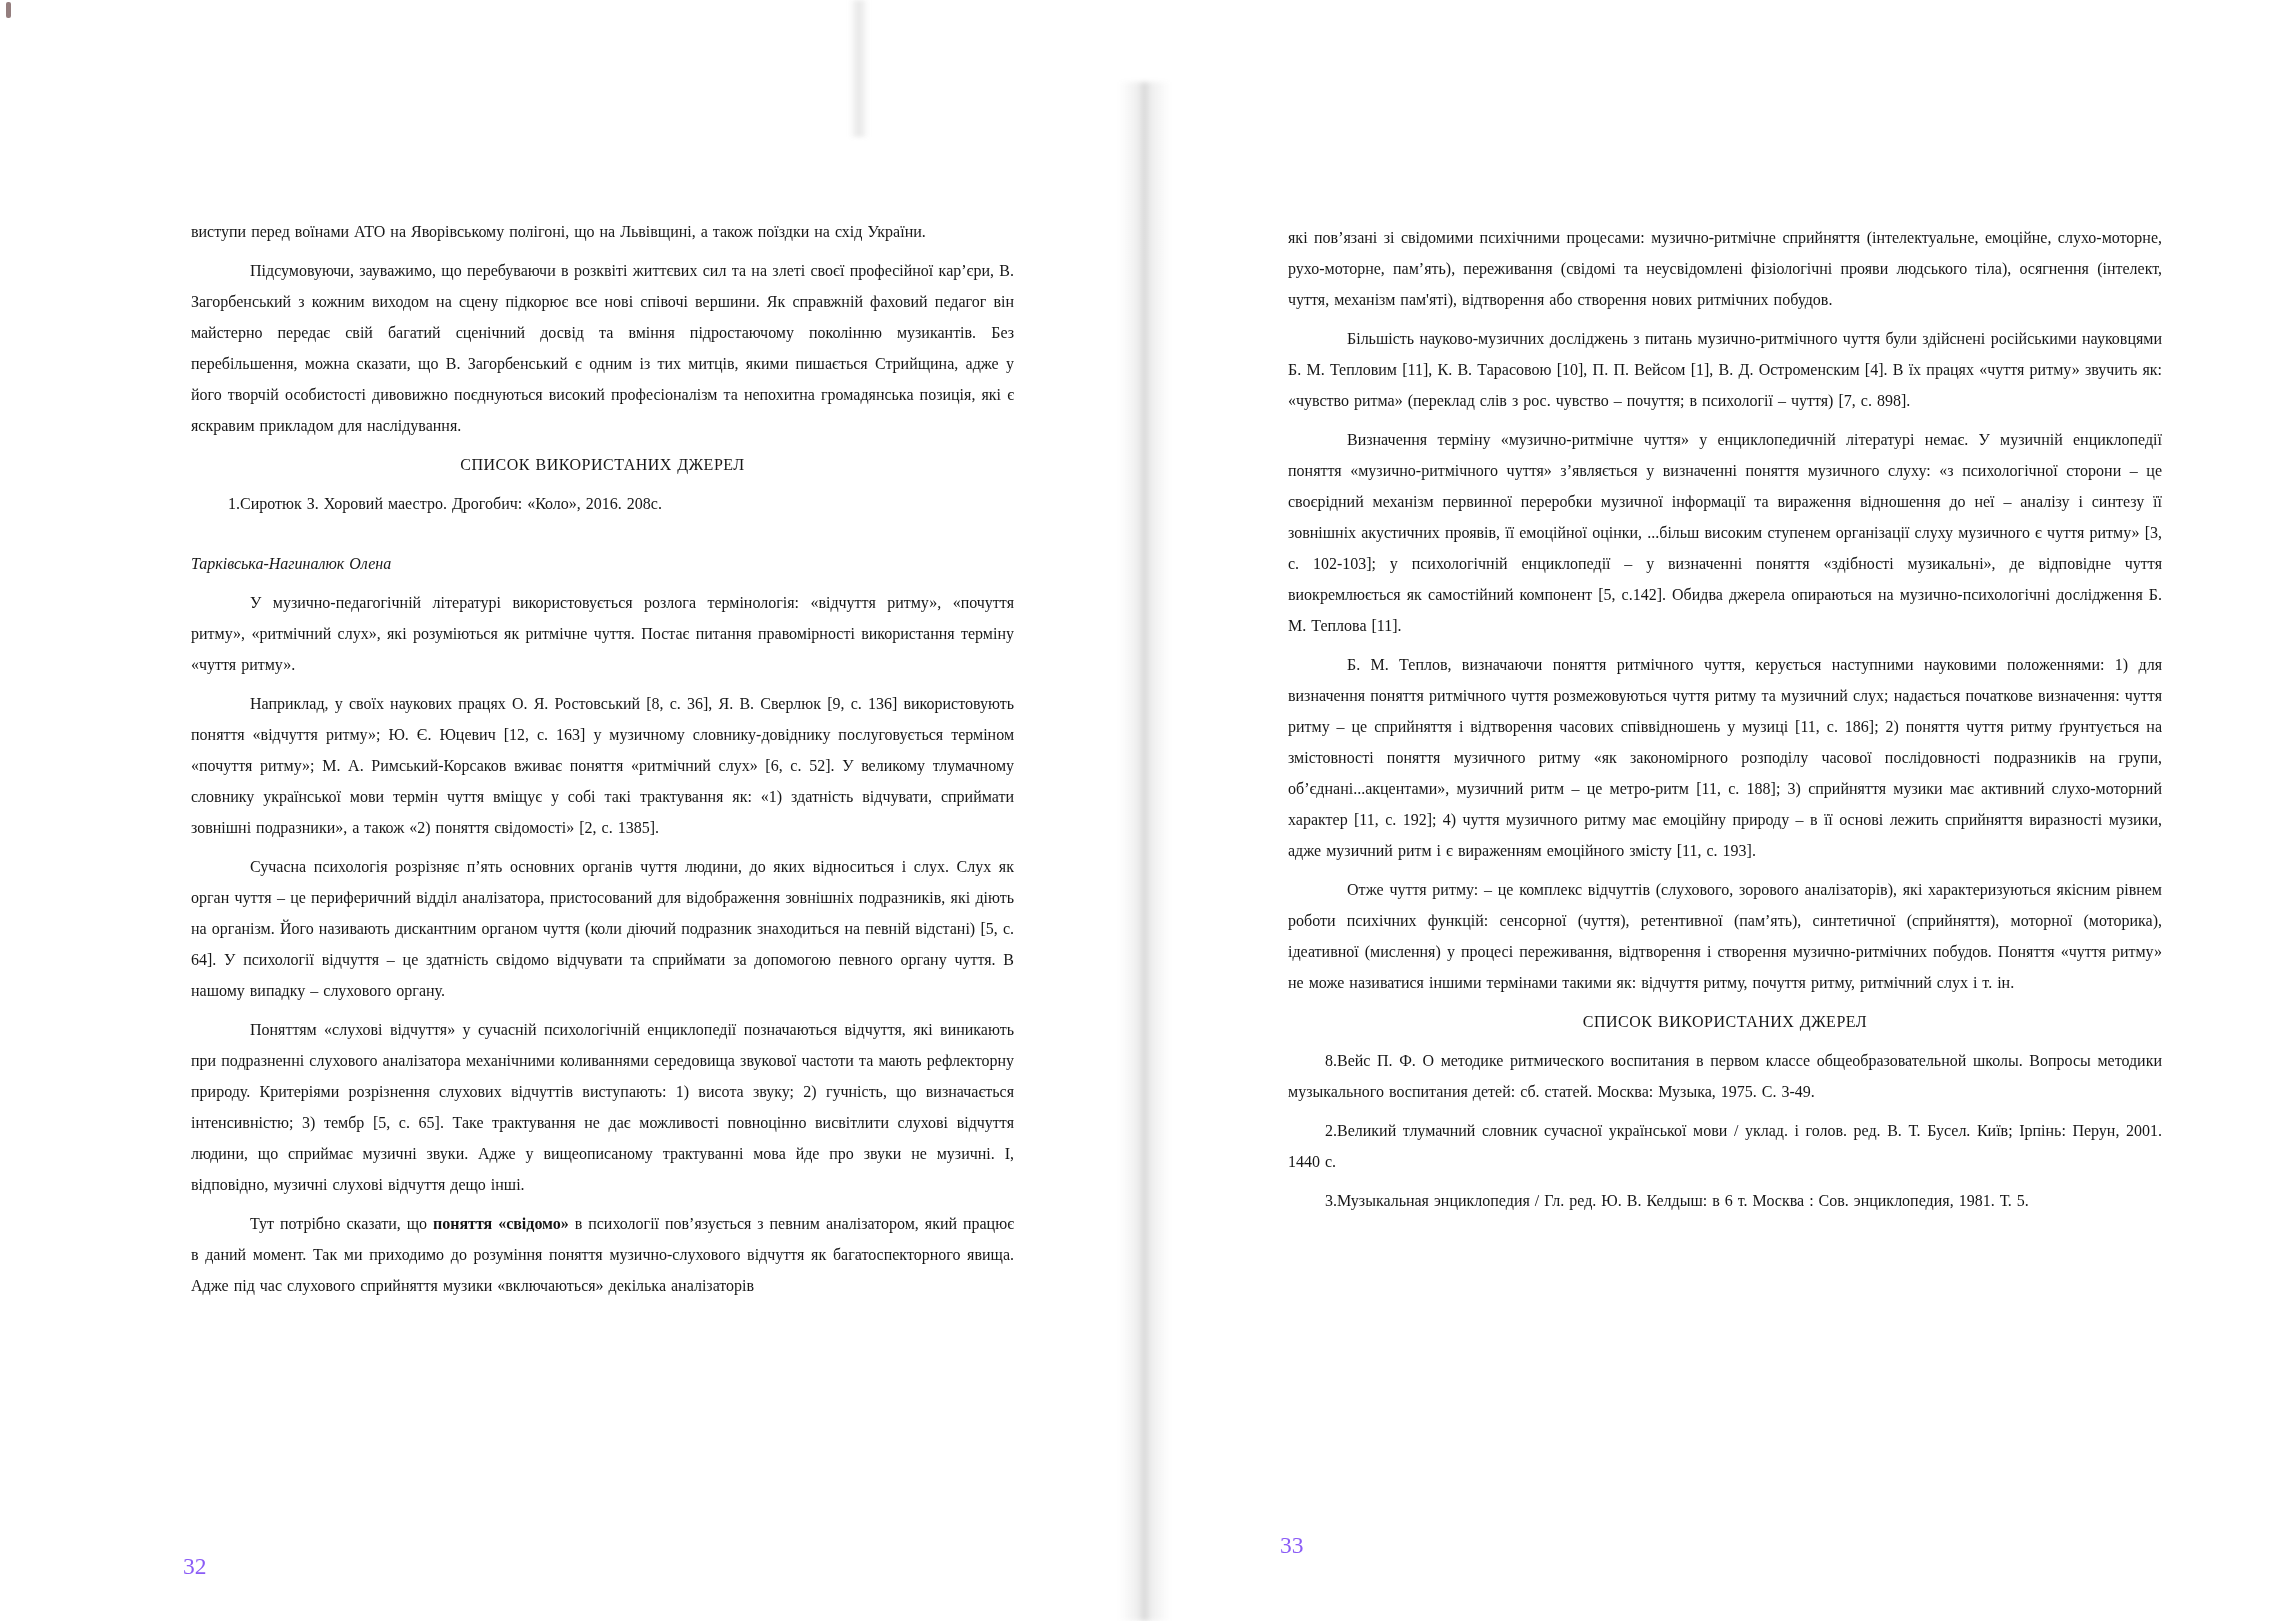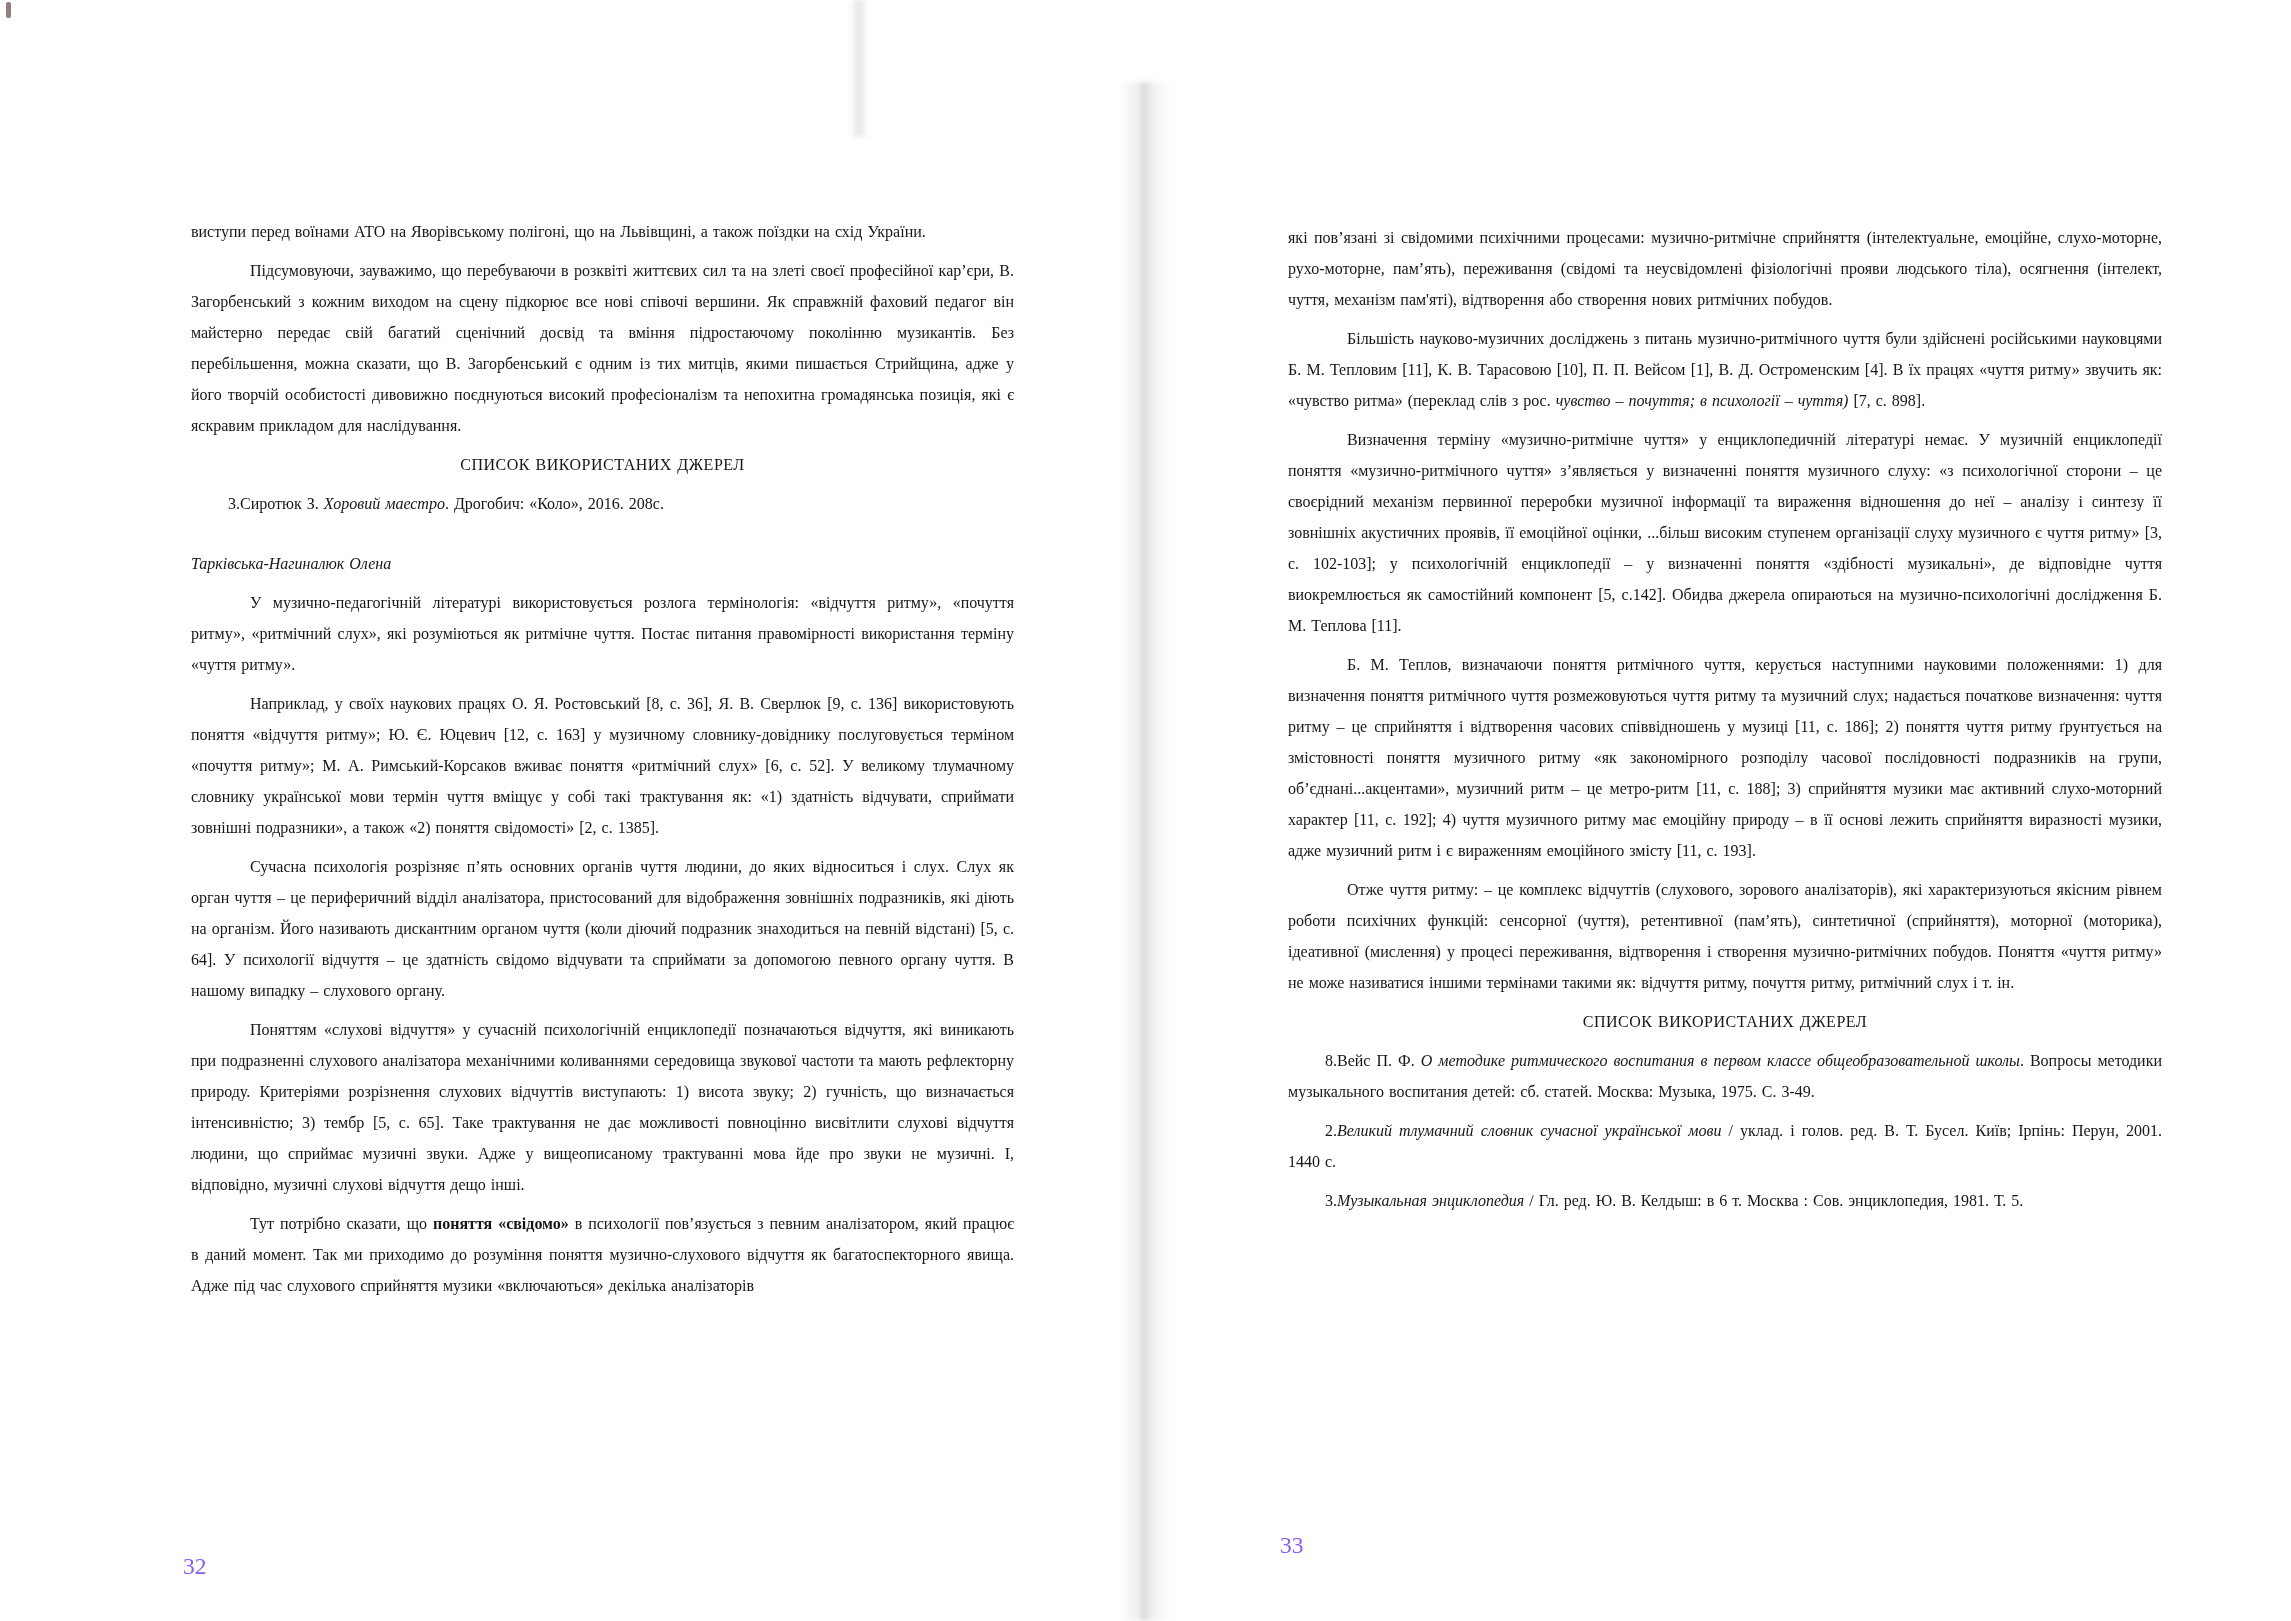--- a/index.html
+++ b/index.html
@@ -42,21 +42,21 @@
     margin-bottom: 4.9px !important;
   }
   .author-line {
     text-align: right;
     font-style: italic;
     text-indent: 0;
     margin-top: 29px !important;
     margin-bottom: 7.8px !important;
     font-family: Liberation Serif, serif;
   }
-  .it { font-style: italic; }
+  .it { }
   .b  { font-weight: bold; }
   .page-number {
     position: absolute;
     font-size: 23.5px;
     color: #8b5cf6;
   }
   .gutter-shadow {
     position: absolute;
     left: 1119px;
     top: 82px;
@@ -101,21 +101,21 @@
 
 <div class="scan-page">
   <div class="col" style="left:183px; top:208px; width:839px;">
 
     <p>виступи перед воїнами АТО на Яворівському полігоні, що на Львівщині, а також поїздки на схід України.</p>
 
     <p class="indent">Підсумовуючи, зауважимо, що перебуваючи в розквіті життєвих сил та на злеті своєї професійної кар’єри, В. Загорбенський з кожним виходом на сцену підкорює все нові співочі вершини. Як справжній фаховий педагог він майстерно передає свій багатий сценічний досвід та вміння підростаючому поколінню музикантів. Без перебільшення, можна сказати, що В. Загорбенський є одним із тих митців, якими пишається Стрийщина, адже у його творчій особистості дивовижно поєднуються високий професіоналізм та непохитна громадянська позиція, які є яскравим прикладом для наслідування.</p>
 
     <p class="heading">СПИСОК ВИКОРИСТАНИХ ДЖЕРЕЛ</p>
 
-    <p class="ref-indent"><span>3.Сиротюк З. </span><span class="it">Хоровий маестро</span><span>. Дрогобич: «Коло», 2016. 208с.</span></p>
+    <p class="ref-indent"><span>1.Сиротюк З. </span><span class="it">Хоровий маестро</span><span>. Дрогобич: «Коло», 2016. 208с.</span></p>
 
     <p class="author-line">Тарківська-Нагиналюк Олена</p>
 
 
     <p class="indent">У музично-педагогічній літературі використовується розлога термінологія: «відчуття ритму», «почуття ритму», «ритмічний слух», які розуміються як ритмічне чуття. Постає питання правомірності використання терміну «чуття ритму».</p>
 
     <p class="indent">Наприклад, у своїх наукових працях О. Я. Ростовський [8, с. 36], Я. В. Сверлюк [9, с. 136] використовують поняття «відчуття ритму»; Ю. Є. Юцевич [12, с. 163] у музичному словнику-довіднику послуговується терміном «почуття ритму»; М. А. Римський-Корсаков вживає поняття «ритмічний слух» [6, с. 52]. У великому тлумачному словнику української мови термін чуття вміщує у собі такі трактування як: «1) здатність відчувати, сприймати зовнішні подразники», а також «2) поняття свідомості» [2, с. 1385].</p>
 
     <p class="indent">Сучасна психологія розрізняє п’ять основних органів чуття людини, до яких відноситься і слух. Слух як орган чуття – це периферичний відділ аналізатора, пристосований для відображення зовнішніх подразників, які діють на організм. Його називають дискантним органом чуття (коли діючий подразник знаходиться на певній відстані) [5, с. 64]. У психології відчуття – це здатність свідомо відчувати та сприймати за допомогою певного органу чуття. В нашому випадку – слухового органу.</p>
 

